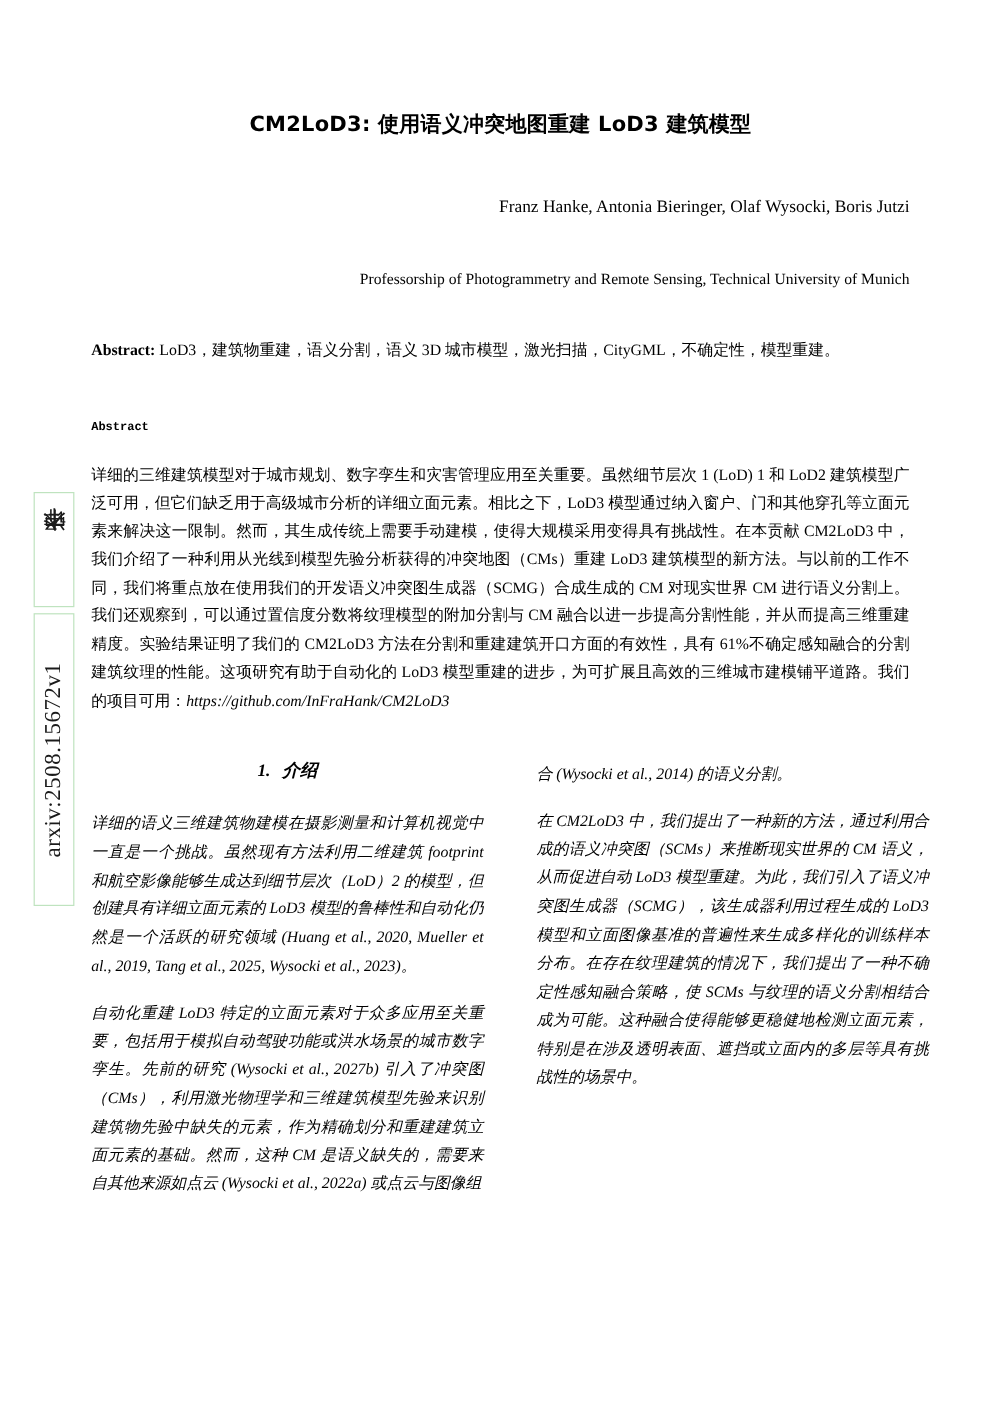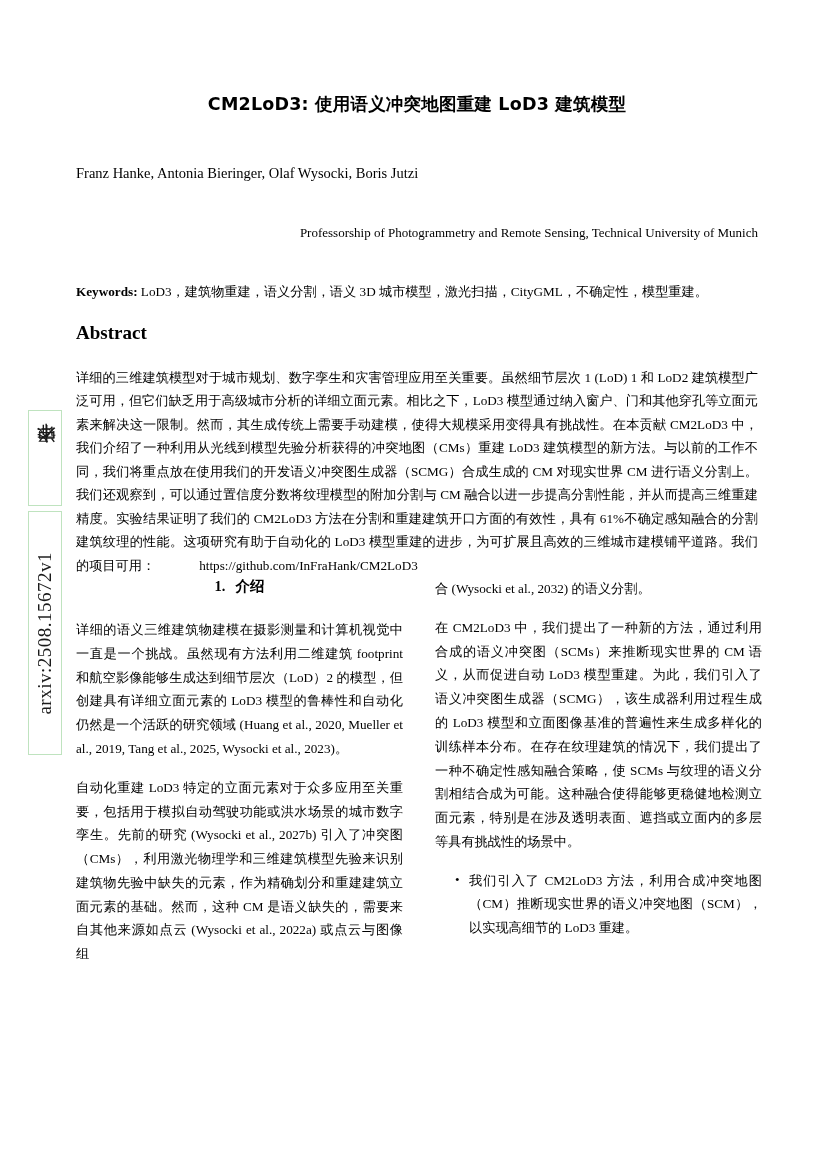--- a/index.html
+++ b/index.html
@@ -79,21 +79,21 @@
     text-align: center;
     font-weight: bold;
     font-size: 17.5px;
     line-height: 1.4;
     margin-top: 92px;
     letter-spacing: 0.2px;
     font-family: "DejaVu Sans", "Liberation Serif", serif;
   }
 
   .authors {
-    text-align: left;
+    text-align: right;
     font-size: 14.5px;
     margin-top: 48px;
   }
 
   .affiliation {
     text-align: right;
     font-size: 13px;
     margin-top: 40px;
     line-height: 1.65;
   }
@@ -103,40 +103,43 @@
     margin-top: 38px;
     line-height: 1.72;
     text-align: justify;
   }
   .keywords b {
     font-weight: bold;
   }
 
   .abstract-head {
     font-weight: bold;
-    font-size: 19px;
-    margin-top: 18px;
+    font-size: 10px;
+    margin-top: 47px;
+    font-family: Liberation Mono, monospace;
   }
 
   .abstract-body {
     font-size: 13.2px;
     line-height: 1.78;
     margin-top: 22px;
     text-align: justify;
     text-justify: inter-character;
   }
   .url-italic {
-    font-family: "Liberation Serif", "DejaVu Serif", serif;
-    margin-left: 44px;
+    font-style: italic;
+    font-family: "Liberation Serif", "DejaVu Serif", serif;
   }
 
   
   .columns {
+    margin-top: 38px;
     display: flex;
-    gap: 32px;
+    gap: 44px;
+    font-style: italic;
   }
   .col {
     width: 327px;
     flex: 0 0 327px;
   }
   .section-head {
     text-align: center;
     font-weight: bold;
     font-size: 14.5px;
     margin-bottom: 22px;
@@ -194,44 +197,41 @@
 
     <div class="title">CM2LoD3: 使用语义冲突地图重建 LoD3 建筑模型</div>
 
     <div class="authors">Franz Hanke, Antonia Bieringer, Olaf Wysocki, Boris Jutzi</div>
 
     <div class="affiliation">
       <div>Professorship of Photogrammetry and Remote Sensing, Technical University of Munich</div>
     </div>
 
     <div class="keywords">
-      <b>Keywords:</b>
+      <b>Abstract:</b>
       <span>LoD3，建筑物重建，语义分割，语义 3D 城市模型，激光扫描，CityGML，不确定性，模型重建。</span>
     </div>
 
     <div class="abstract-head">Abstract</div>
 
     <div class="abstract-body">
       <span>详细的三维建筑模型对于城市规划、数字孪生和灾害管理应用至关重要。虽然细节层次 1 (LoD) 1 和 LoD2 建筑模型广泛可用，但它们缺乏用于高级城市分析的详细立面元素。相比之下，LoD3 模型通过纳入窗户、门和其他穿孔等立面元素来解决这一限制。然而，其生成传统上需要手动建模，使得大规模采用变得具有挑战性。在本贡献 CM2LoD3 中，我们介绍了一种利用从光线到模型先验分析获得的冲突地图（CMs）重建 LoD3 建筑模型的新方法。与以前的工作不同，我们将重点放在使用我们的开发语义冲突图生成器（SCMG）合成生成的 CM 对现实世界 CM 进行语义分割上。我们还观察到，可以通过置信度分数将纹理模型的附加分割与 CM 融合以进一步提高分割性能，并从而提高三维重建精度。实验结果证明了我们的 CM2LoD3 方法在分割和重建建筑开口方面的有效性，具有 61%不确定感知融合的分割建筑纹理的性能。这项研究有助于自动化的 LoD3 模型重建的进步，为可扩展且高效的三维城市建模铺平道路。我们的项目可用：</span><span class="url-italic">https://github.com/InFraHank/CM2LoD3</span>
     </div>
 
     <div class="columns">
 
       <div class="col">
         <div class="section-head">
           <span class="num">1.</span>&nbsp;&nbsp;<span>介绍</span>
         </div>
         <p class="para">详细的语义三维建筑物建模在摄影测量和计算机视觉中一直是一个挑战。虽然现有方法利用二维建筑 footprint 和航空影像能够生成达到细节层次（LoD）2 的模型，但创建具有详细立面元素的 LoD3 模型的鲁棒性和自动化仍然是一个活跃的研究领域 (Huang et al., 2020, Mueller et al., 2019, Tang et al., 2025, Wysocki et al., 2023)。</p>
         <p class="para">自动化重建 LoD3 特定的立面元素对于众多应用至关重要，包括用于模拟自动驾驶功能或洪水场景的城市数字孪生。先前的研究 (Wysocki et al., 2027b) 引入了冲突图（CMs），利用激光物理学和三维建筑模型先验来识别建筑物先验中缺失的元素，作为精确划分和重建建筑立面元素的基础。然而，这种 CM 是语义缺失的，需要来自其他来源如点云 (Wysocki et al., 2022a) 或点云与图像组</p>
       </div>
 
       <div class="col">
-        <p class="para">合 (Wysocki et al., 2032) 的语义分割。</p>
+        <p class="para">合 (Wysocki et al., 2014) 的语义分割。</p>
         <p class="para">在 CM2LoD3 中，我们提出了一种新的方法，通过利用合成的语义冲突图（SCMs）来推断现实世界的 CM 语义，从而促进自动 LoD3 模型重建。为此，我们引入了语义冲突图生成器（SCMG），该生成器利用过程生成的 LoD3 模型和立面图像基准的普遍性来生成多样化的训练样本分布。在存在纹理建筑的情况下，我们提出了一种不确定性感知融合策略，使 SCMs 与纹理的语义分割相结合成为可能。这种融合使得能够更稳健地检测立面元素，特别是在涉及透明表面、遮挡或立面内的多层等具有挑战性的场景中。</p>
-        <ul class="bullets">
-          <li>我们引入了 CM2LoD3 方法，利用合成冲突地图（CM）推断现实世界的语义冲突地图（SCM），以实现高细节的 LoD3 重建。</li>
-        </ul>
       </div>
 
     </div>
 
   </div>
 </div>
 
 </body></html>

